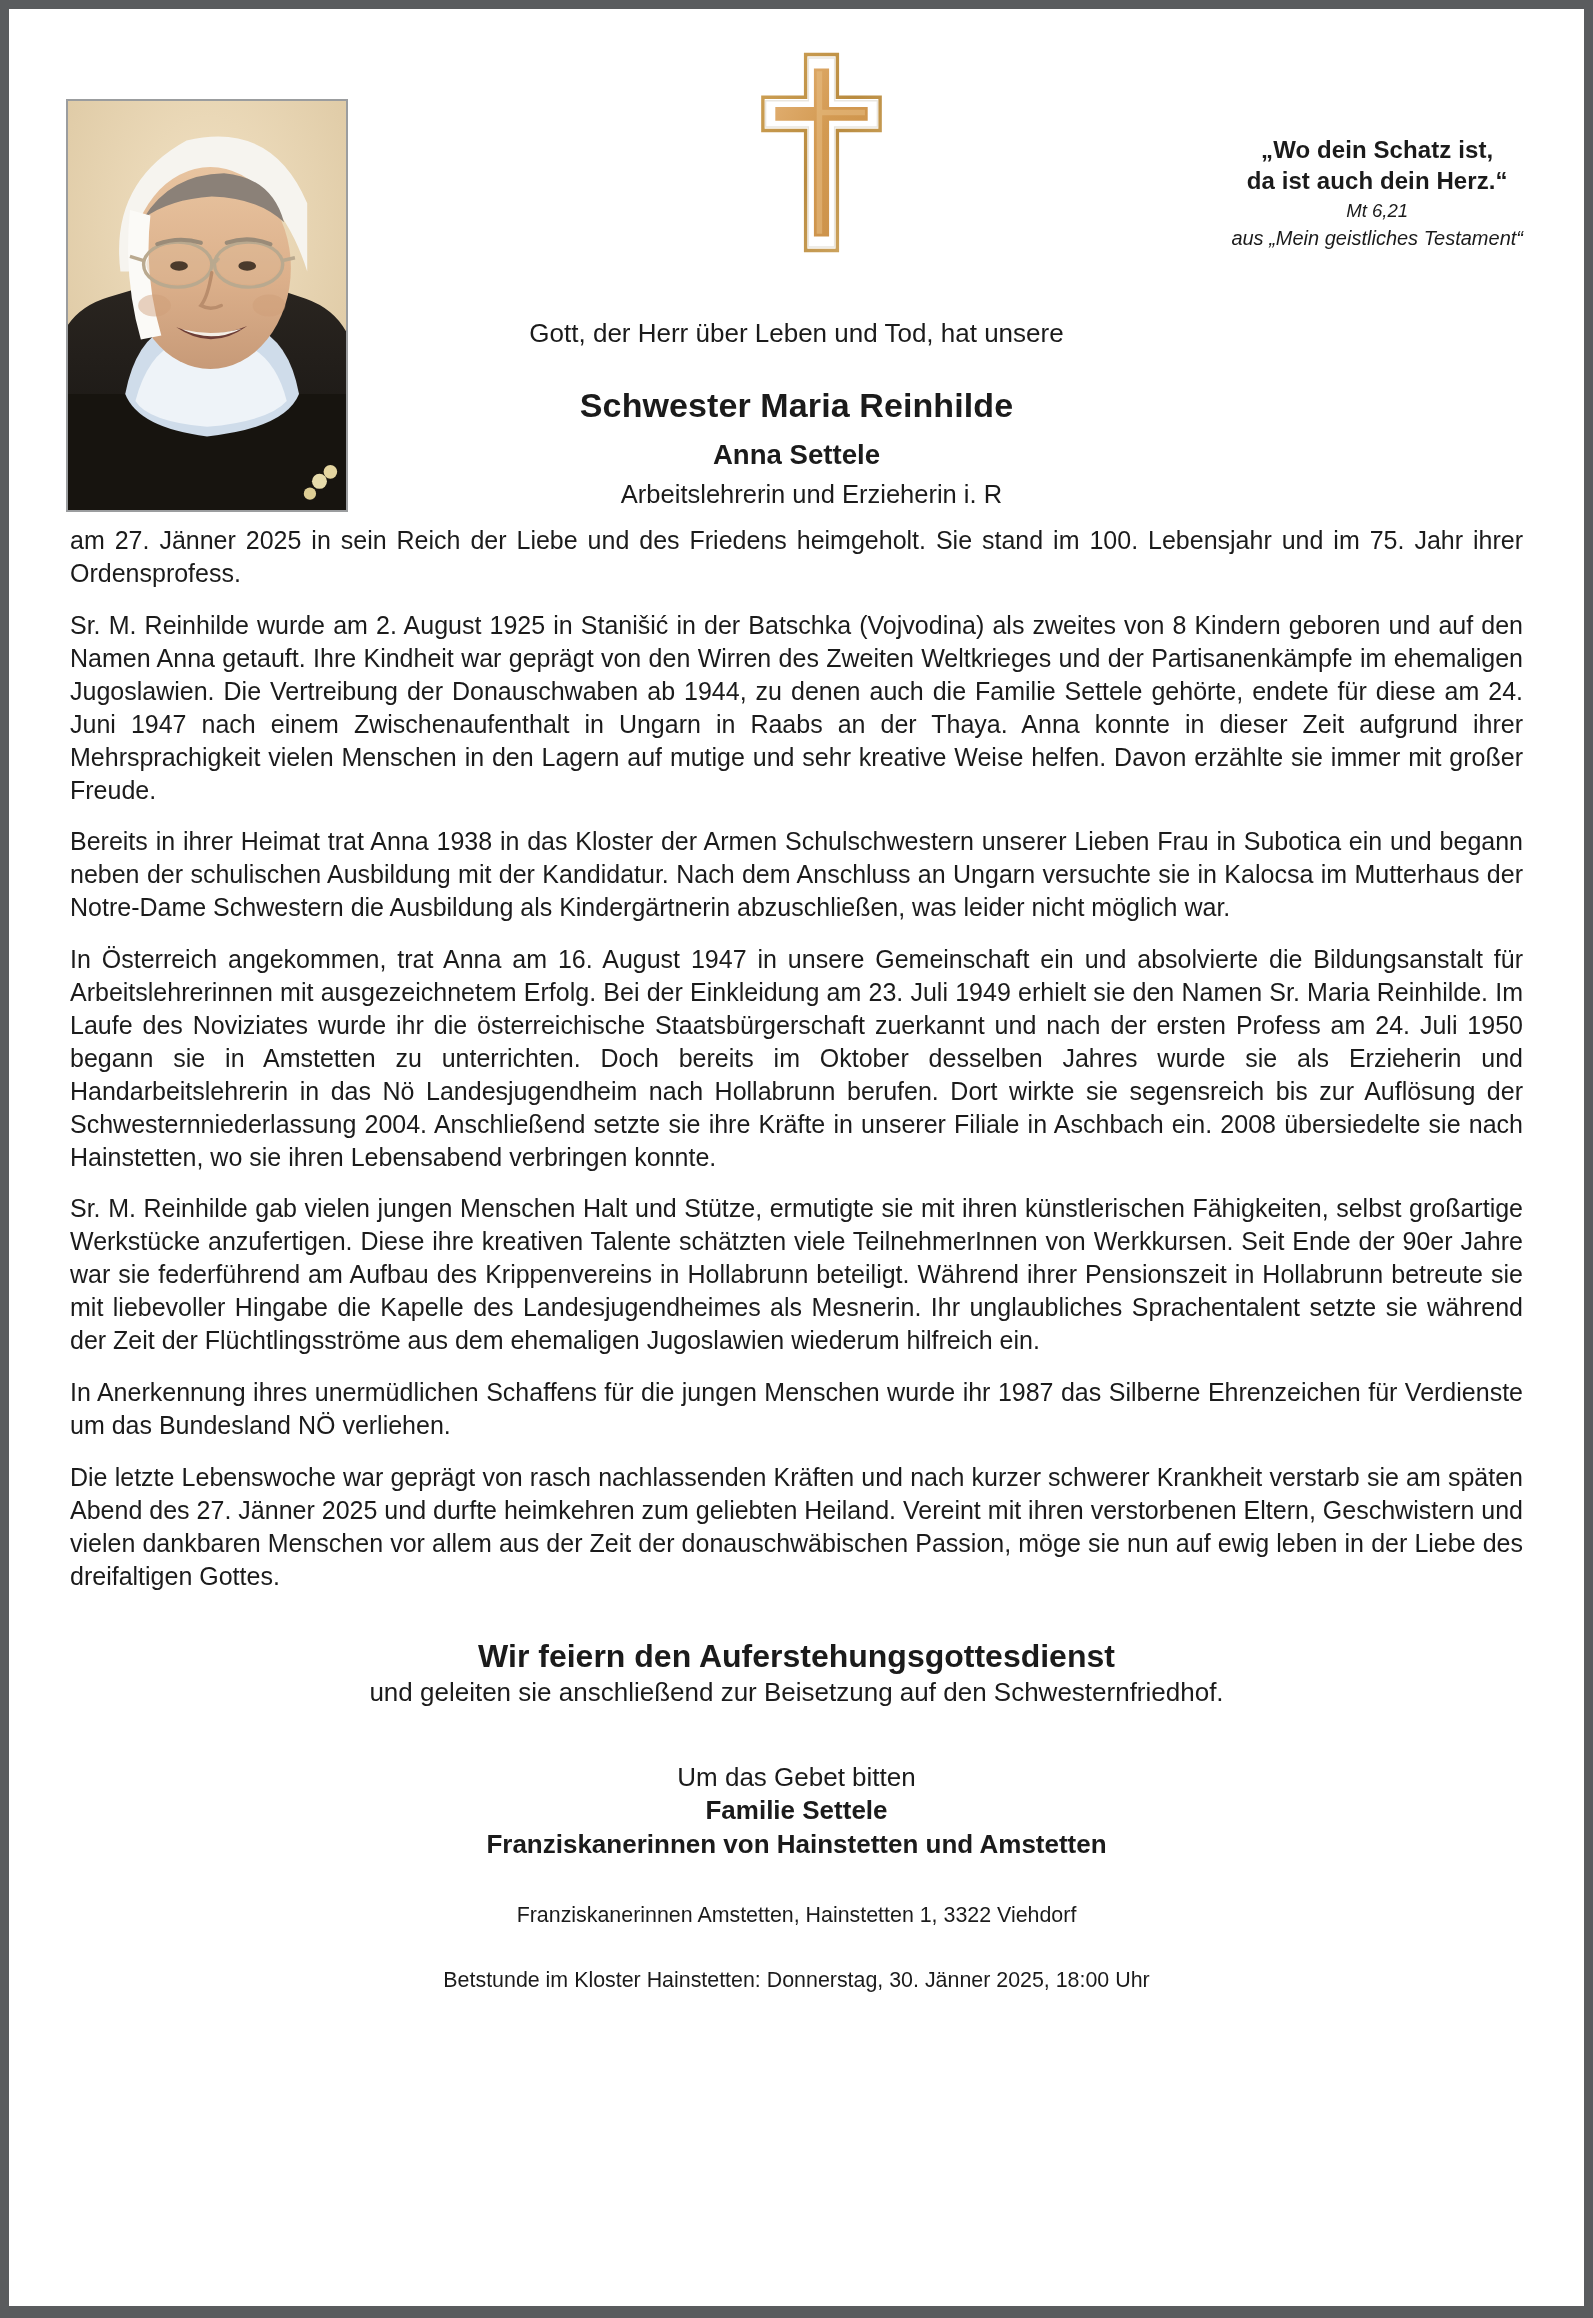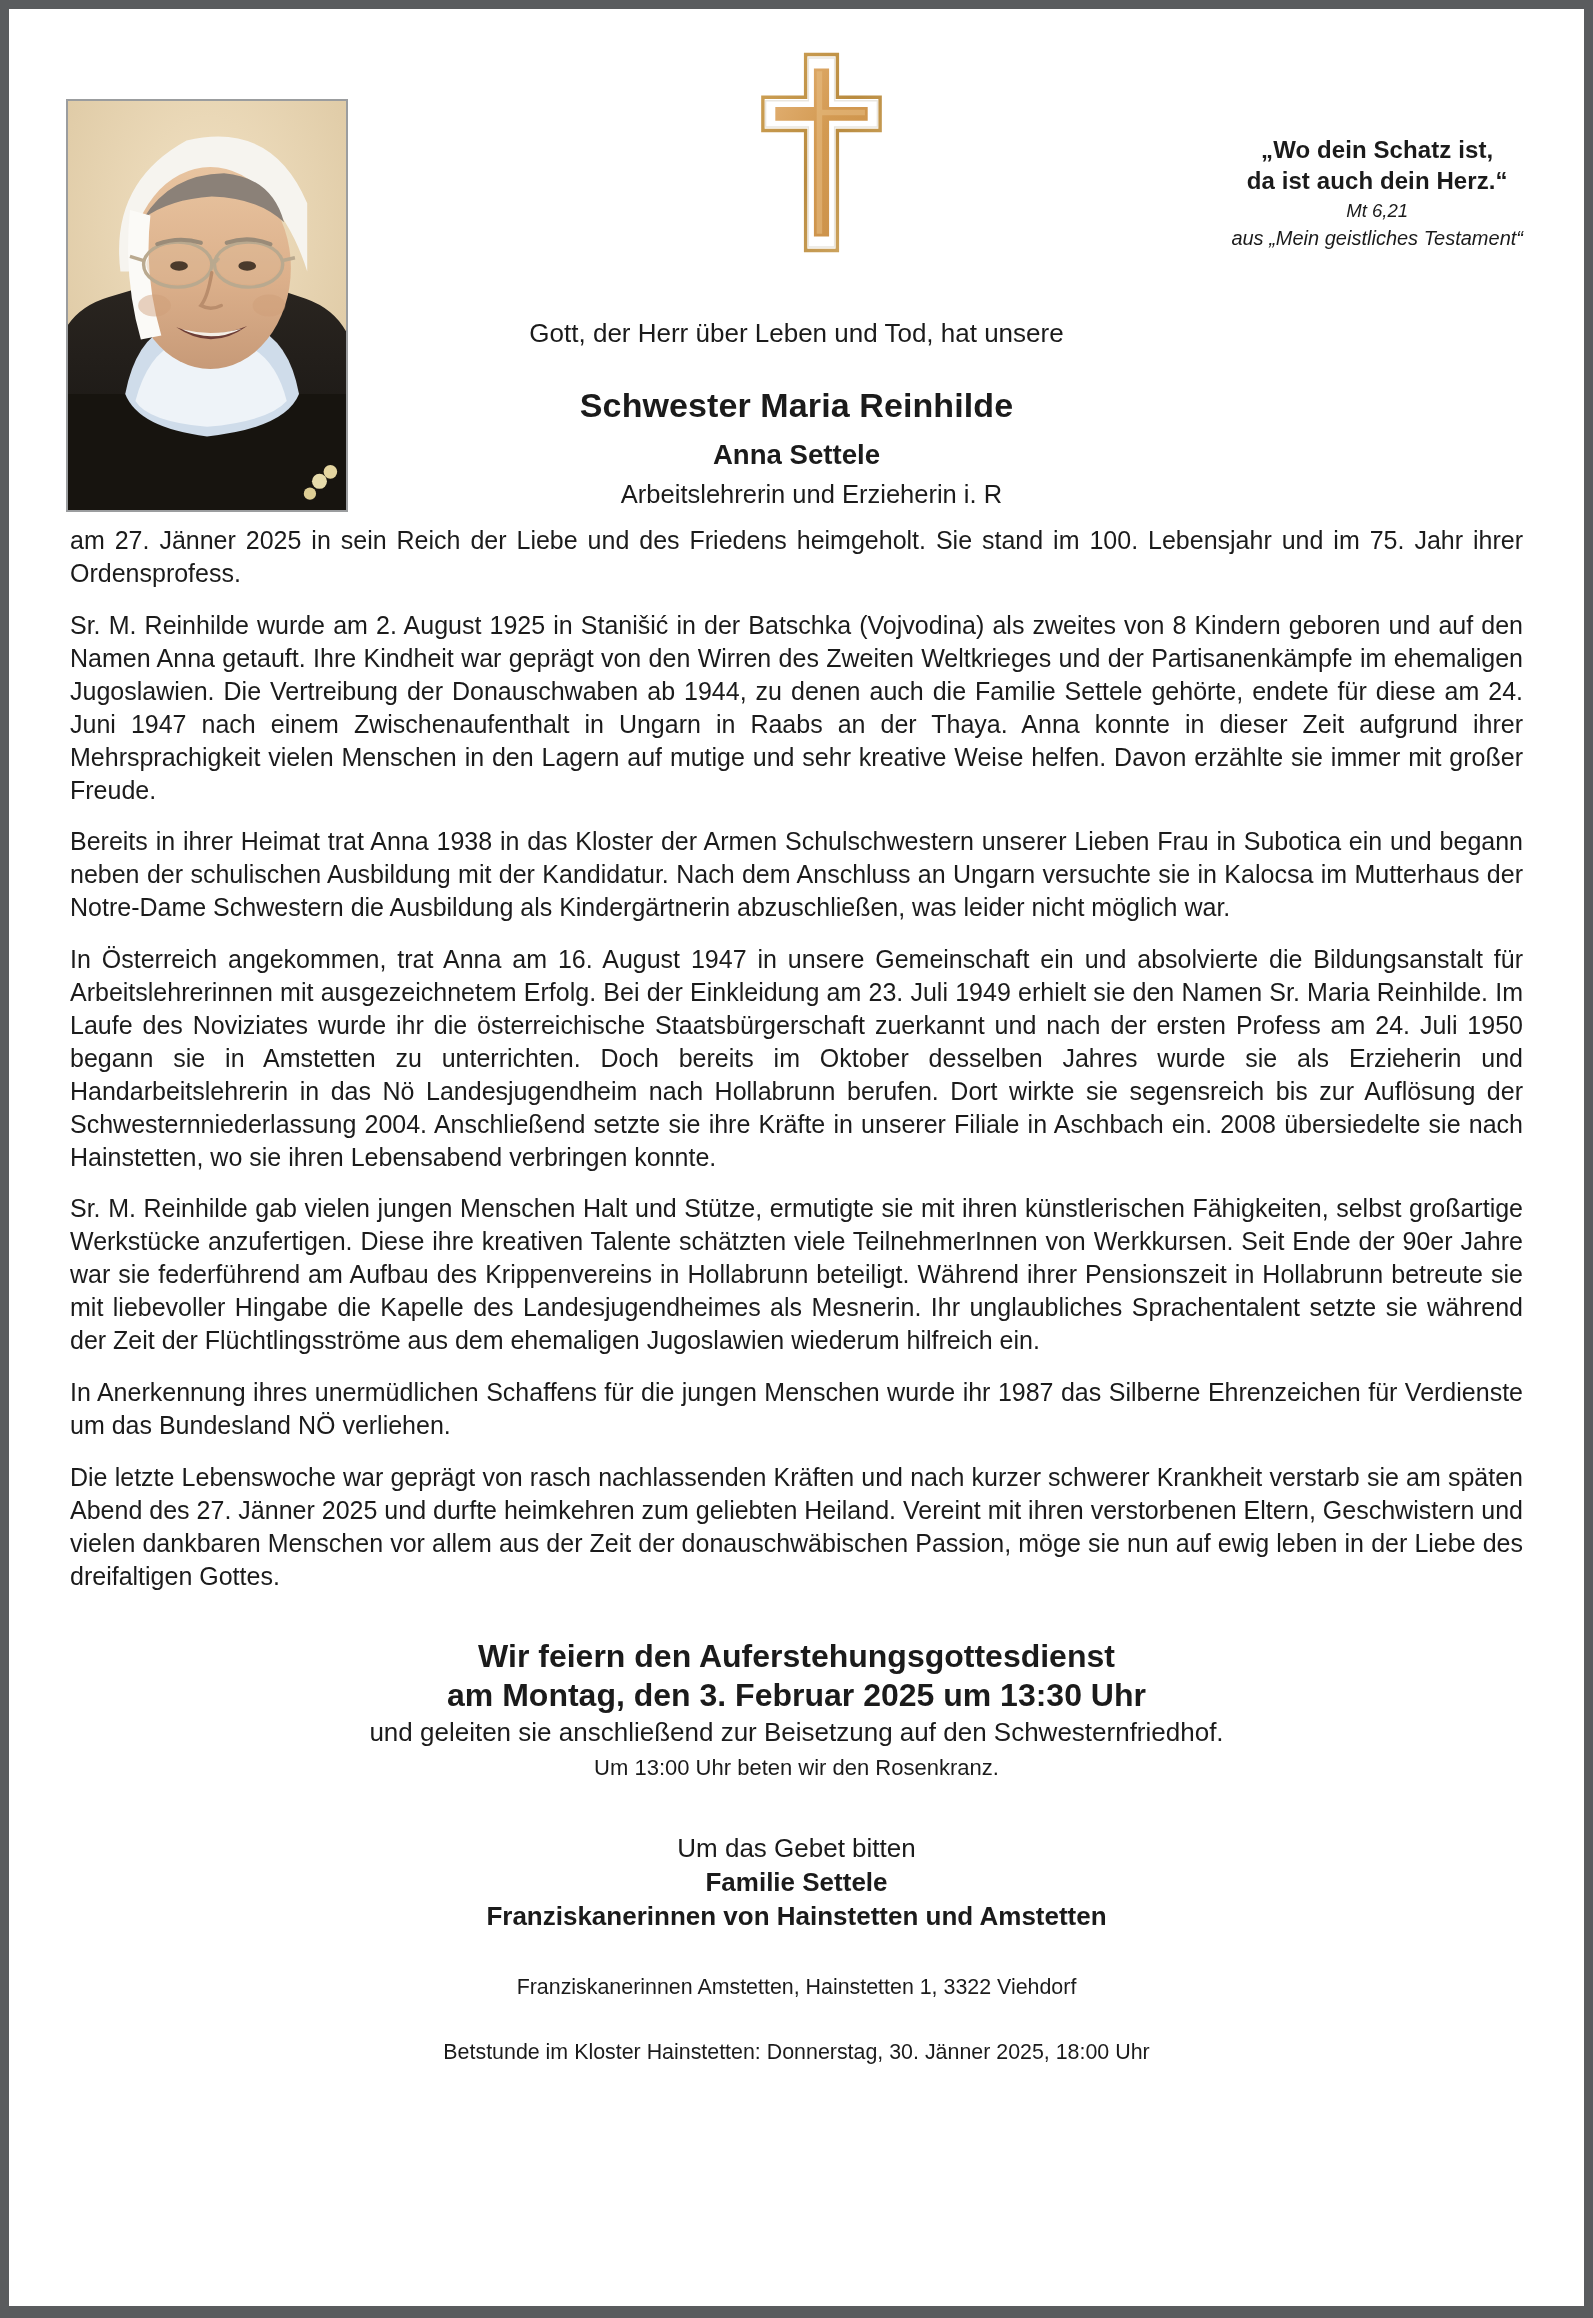--- a/index.html
+++ b/index.html
@@ -314,23 +314,21 @@
       <p>am 27. Jänner 2025 in sein Reich der Liebe und des Friedens heimgeholt. Sie stand im 100. Lebensjahr und im 75. Jahr ihrer Ordensprofess.</p>
       <p>Sr. M. Reinhilde wurde am 2. August 1925 in Stanišić in der Batschka (Vojvodina) als zweites von 8 Kindern geboren und auf den Namen Anna getauft. Ihre Kindheit war geprägt von den Wirren des Zweiten Weltkrieges und der Partisanenkämpfe im ehemaligen Jugoslawien. Die Vertreibung der Donauschwaben ab 1944, zu denen auch die Familie Settele gehörte, endete für diese am 24. Juni 1947 nach einem Zwischenaufenthalt in Ungarn in Raabs an der Thaya. Anna konnte in dieser Zeit aufgrund ihrer Mehrsprachigkeit vielen Menschen in den Lagern auf mutige und sehr kreative Weise helfen. Davon erzählte sie immer mit großer Freude.</p>
       <p>Bereits in ihrer Heimat trat Anna 1938 in das Kloster der Armen Schulschwestern unserer Lieben Frau in Subotica ein und begann neben der schulischen Ausbildung mit der Kandidatur. Nach dem Anschluss an Ungarn versuchte sie in Kalocsa im Mutterhaus der Notre-Dame Schwestern die Ausbildung als Kindergärtnerin abzuschließen, was leider nicht möglich war.</p>
       <p>In Österreich angekommen, trat Anna am 16. August 1947 in unsere Gemeinschaft ein und absolvierte die Bildungsanstalt für Arbeitslehrerinnen mit ausgezeichnetem Erfolg. Bei der Einkleidung am 23. Juli 1949 erhielt sie den Namen Sr. Maria Reinhilde. Im Laufe des Noviziates wurde ihr die österreichische Staatsbürgerschaft zuerkannt und nach der ersten Profess am 24. Juli 1950 begann sie in Amstetten zu unterrichten. Doch bereits im Oktober desselben Jahres wurde sie als Erzieherin und Handarbeitslehrerin in das Nö Landesjugendheim nach Hollabrunn berufen. Dort wirkte sie segensreich bis zur Auflösung der Schwesternniederlassung 2004. Anschließend setzte sie ihre Kräfte in unserer Filiale in Aschbach ein. 2008 übersiedelte sie nach Hainstetten, wo sie ihren Lebensabend verbringen konnte.</p>
       <p>Sr. M. Reinhilde gab vielen jungen Menschen Halt und Stütze, ermutigte sie mit ihren künstlerischen Fähigkeiten, selbst großartige Werkstücke anzufertigen. Diese ihre kreativen Talente schätzten viele TeilnehmerInnen von Werkkursen. Seit Ende der 90er Jahre war sie federführend am Aufbau des Krippenvereins in Hollabrunn beteiligt. Während ihrer Pensionszeit in Hollabrunn betreute sie mit liebevoller Hingabe die Kapelle des Landesjugendheimes als Mesnerin. Ihr unglaubliches Sprachentalent setzte sie während der Zeit der Flüchtlingsströme aus dem ehemaligen Jugoslawien wiederum hilfreich ein.</p>
       <p>In Anerkennung ihres unermüdlichen Schaffens für die jungen Menschen wurde ihr 1987 das Silberne Ehrenzeichen für Verdienste um das Bundesland NÖ verliehen.</p>
       <p>Die letzte Lebenswoche war geprägt von rasch nachlassenden Kräften und nach kurzer schwerer Krankheit verstarb sie am späten Abend des 27. Jänner 2025 und durfte heimkehren zum geliebten Heiland. Vereint mit ihren verstorbenen Eltern, Geschwistern und vielen dankbaren Menschen vor allem aus der Zeit der donauschwäbischen Passion, möge sie nun auf ewig leben in der Liebe des dreifaltigen Gottes.</p>
 
       <div class="service">
         <div class="svc-head1">Wir feiern den Auferstehungsgottesdienst</div>
-        <div class="svc-head2">am Montag, den 3. Februar 2025 um 13:30 Uhr</div>
         <div class="svc-sub2">und geleiten sie anschließend zur Beisetzung auf den Schwesternfriedhof.</div>
-        <div class="svc-rosary">Um 13:00 Uhr beten wir den Rosenkranz.</div>
       </div>
 
       <div class="prayer">
         <div class="prayer-lead">Um das Gebet bitten</div>
         <div class="prayer-family">Familie Settele</div>
         <div class="prayer-order">Franziskanerinnen von Hainstetten und Amstetten</div>
       </div>
 
       <div class="footer">
         <div class="footer-address">Franziskanerinnen Amstetten, Hainstetten 1, 3322 Viehdorf</div>

